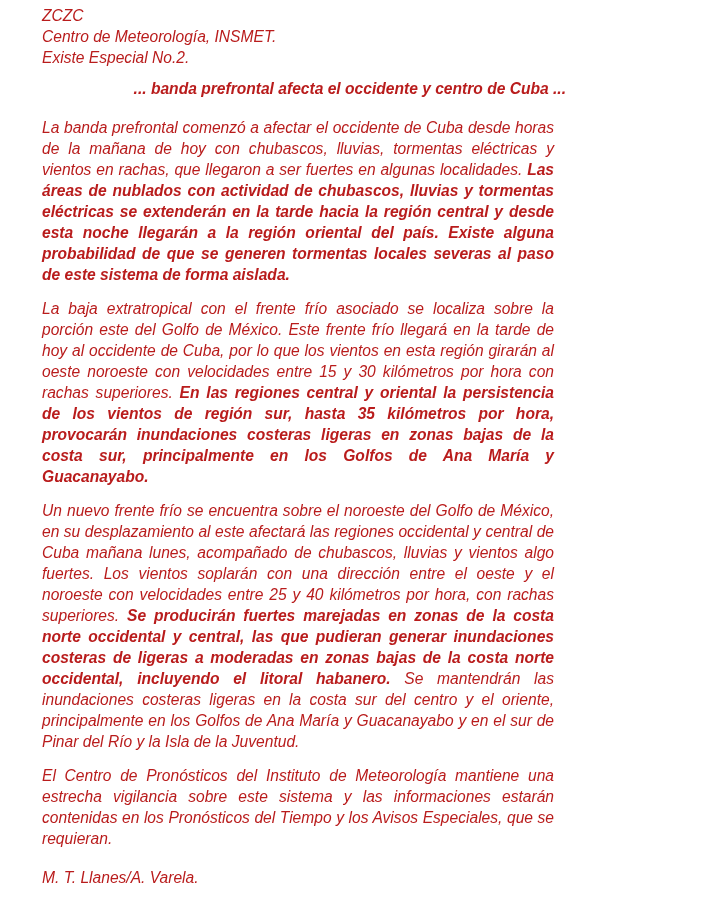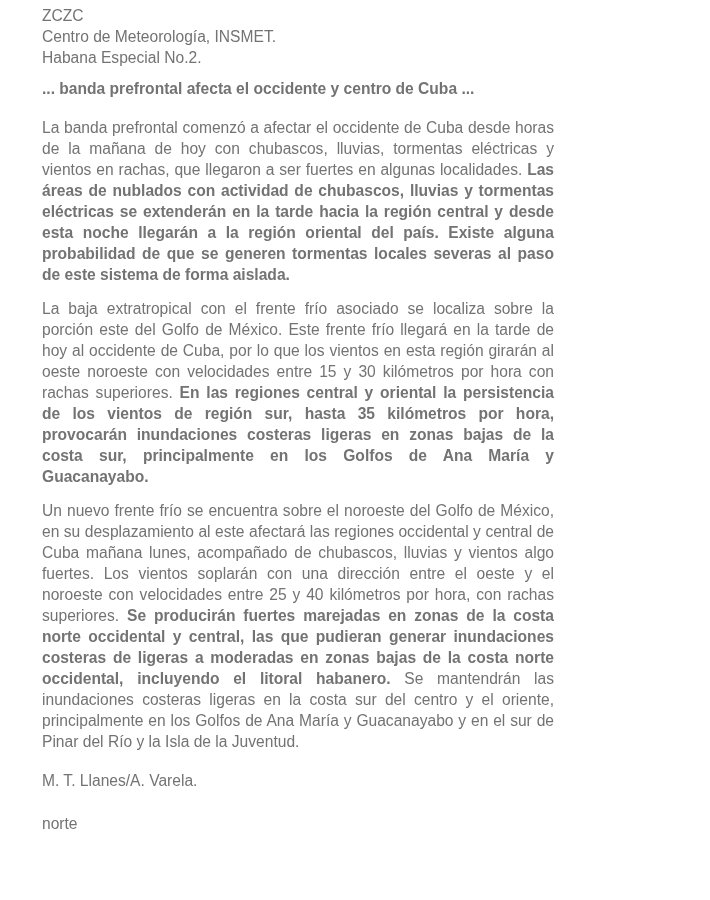--- a/index.html
+++ b/index.html
@@ -11,41 +11,42 @@
     width: 710px;
     height: 900px;
     overflow: hidden;
     font-family: "Liberation Sans", sans-serif;
   }
   .page {
     box-sizing: border-box;
     width: 608px;
     height: 900px;
     padding: 5px 42px 0 42px;
-    color: #737373;
+    color: #b91c1c;
     font-size: 15.6px;
     line-height: 21px;
+    font-style: italic;
   }
   .hdr-line {
     white-space: nowrap;
   }
   .date-row {
     position: relative;
     white-space: nowrap;
   }
   .time {
     position: absolute;
     left: 418px;
     top: 0;
   }
   .doc-title {
     font-size: 15.6px;
     line-height: 21px;
     font-weight: bold;
-    text-align: left;
+    text-align: right;
     margin: 10px 0 18px 0;
   }
   .para {
     text-align: justify;
     margin: 0 12px 13px 0;
   }
   .para b {
     font-weight: bold;
   }
   .signature {
@@ -56,29 +57,30 @@
   }
 </style>
 </head>
 <body>
 
 <div class="page">
 
   <header>
     <div class="hdr-line">ZCZC</div>
     <div class="hdr-line">Centro de Meteorología, INSMET.</div>
-    <div class="hdr-line">Habana Especial No.2.</div>
+    <div class="hdr-line">Existe Especial No.2.</div>
   </header>
 
   <h1 class="doc-title">... banda prefrontal afecta el occidente y centro de Cuba ...</h1>
 
   <p class="para"><span>La banda prefrontal comenzó a afectar el occidente de Cuba desde horas de la mañana de hoy con chubascos, lluvias, tormentas eléctricas y vientos en rachas, que llegaron a ser fuertes en algunas localidades. </span><b>Las áreas de nublados con actividad de chubascos, lluvias y tormentas eléctricas se extenderán en la tarde hacia la región central y desde esta noche llegarán a la región oriental del país. Existe alguna probabilidad de que se generen tormentas locales severas al paso de este sistema de forma aislada.</b></p>
 
   <p class="para"><span>La baja extratropical con el frente frío asociado se localiza sobre la porción este del Golfo de México. Este frente frío llegará en la tarde de hoy al occidente de Cuba, por lo que los vientos en esta región girarán al oeste noroeste con velocidades entre 15 y 30 kilómetros por hora con rachas superiores. </span><b>En las regiones central y oriental la persistencia de los vientos de región sur, hasta 35 kilómetros por hora, provocarán inundaciones costeras ligeras en zonas bajas de la costa sur, principalmente en los Golfos de Ana María y Guacanayabo.</b></p>
 
   <p class="para"><span>Un nuevo frente frío se encuentra sobre el noroeste del Golfo de México, en su desplazamiento al este afectará las regiones occidental y central de Cuba mañana lunes, acompañado de chubascos, lluvias y vientos algo fuertes. Los vientos soplarán con una dirección entre el oeste y el noroeste con velocidades entre 25 y 40 kilómetros por hora, con rachas superiores. </span><b>Se producirán fuertes marejadas en zonas de la costa norte occidental y central, las que pudieran generar inundaciones costeras de ligeras a moderadas en zonas bajas de la costa norte occidental, incluyendo el litoral habanero. </b><span>Se mantendrán las inundaciones costeras ligeras en la costa sur del centro y el oriente, principalmente en los Golfos de Ana María y Guacanayabo y en el sur de Pinar del Río y la Isla de la Juventud.</span></p>
 
+  <p class="para"><span>El Centro de Pronósticos del Instituto de Meteorología mantiene una estrecha vigilancia sobre este sistema y las informaciones estarán contenidas en los Pronósticos del Tiempo y los Avisos Especiales, que se requieran.</span></p>
 
   <div class="signature">M. T. Llanes/A. Varela.</div>
 
   <div class="footer-code">norte</div>
 
 </div>
 
 </body></html>

